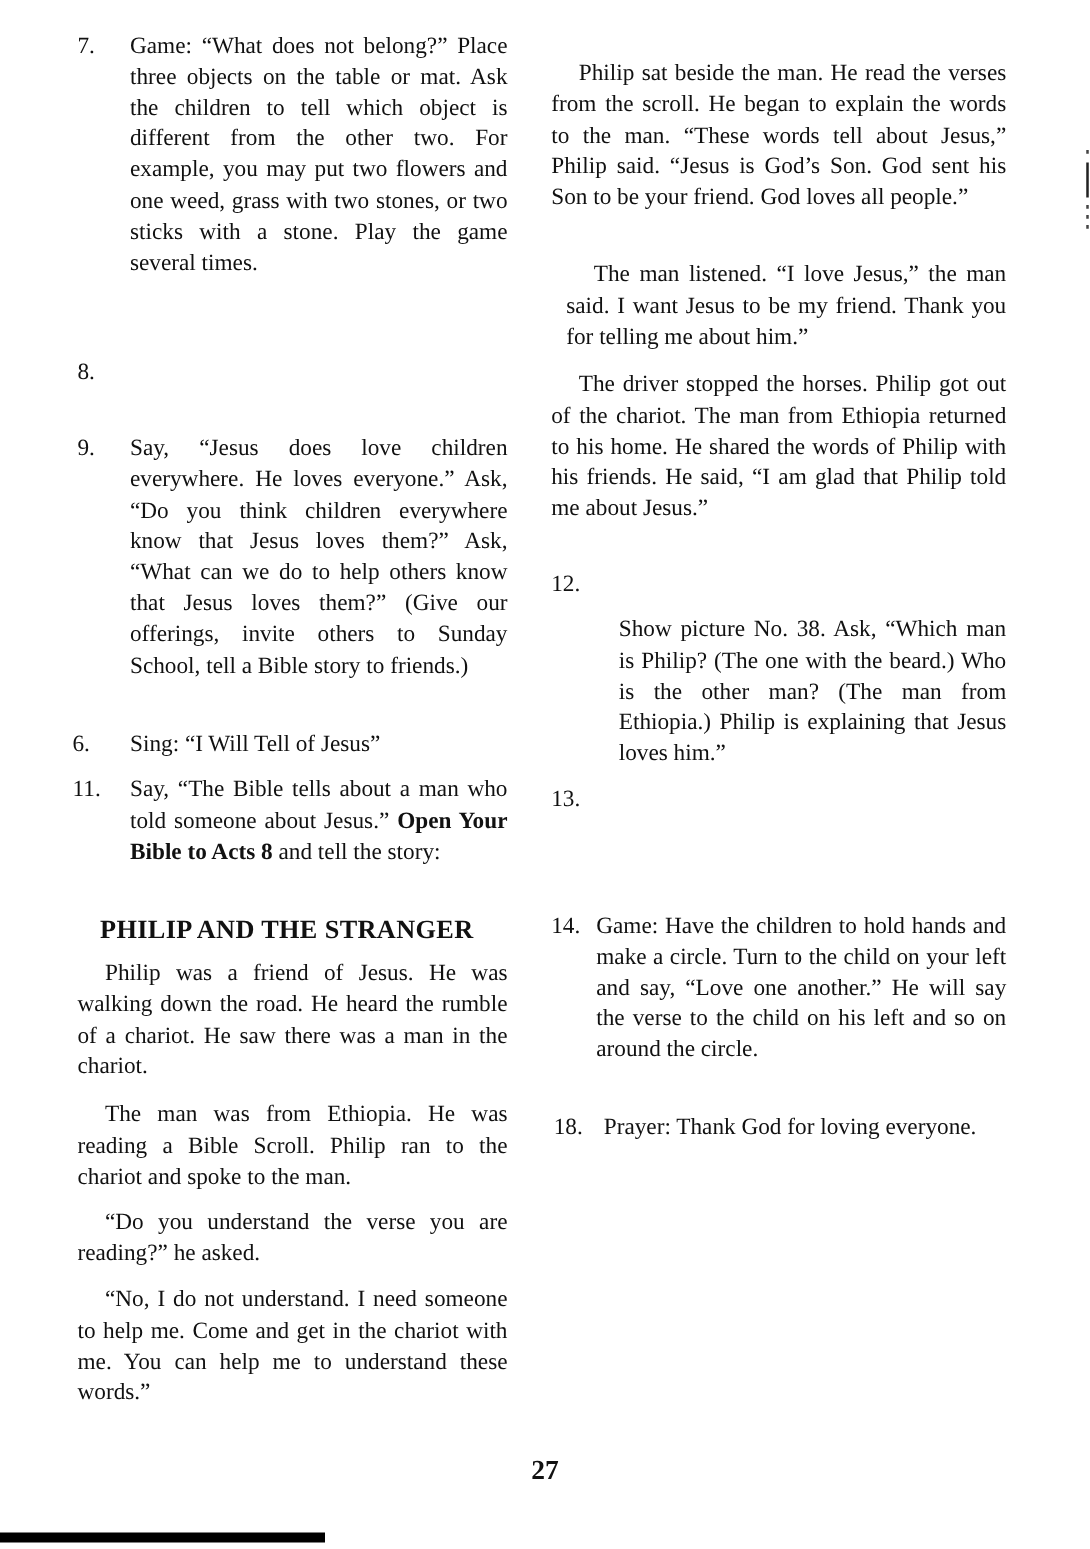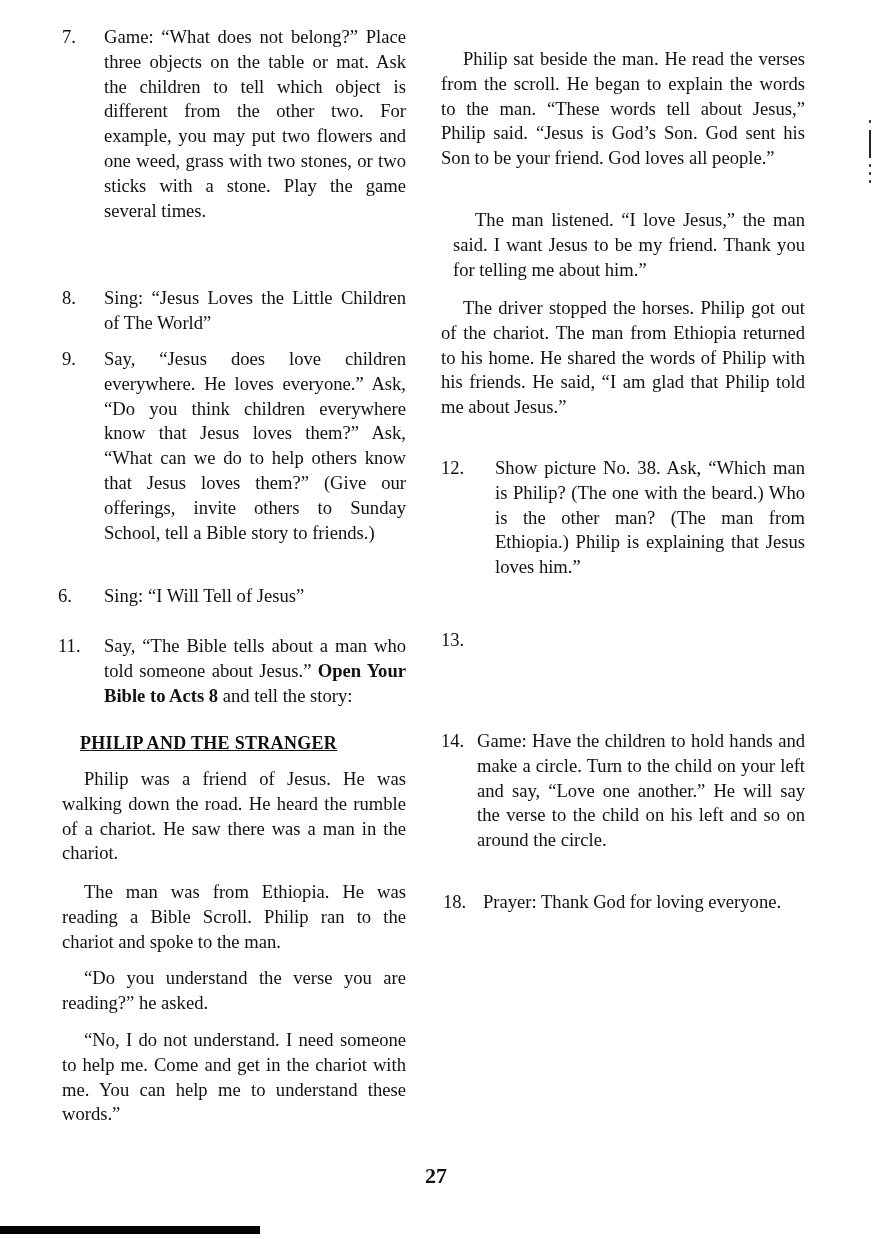--- a/index.html
+++ b/index.html
@@ -11,70 +11,68 @@
     }
     .col { position: absolute; top: 0; }
     .col-left { left: 62px; width: 344px; }
     .col-right { left: 441px; width: 364px; }
     .item { position: absolute; left: 0; right: 0; }
     .item .num { position: absolute; left: 0; top: 0; }
     .item .body { margin-left: 42px; text-align: justify; text-align-last: left; }
     .para { position: absolute; left: 0; right: 0; text-indent: 22px; text-align: justify; text-align-last: left; }
     .heading {
       position: absolute; left: 18px; font-weight: bold; letter-spacing: 0.3px;
-      font-size: 18px;
-      text-decoration: underline;
+      font-size: 21px;
     }
     b, .bold { font-weight: bold; }
     .page-number { position: absolute; left: 425px; top: 1164px; font-weight: bold; font-size: 22px; }
     .bottom-bar { position: absolute; left: 0; top: 1226px; width: 260px; height: 8px; background: #000; }
     .edge-mark { position: absolute; left: 869px; top: 130px; width: 2px; height: 28px; background: #222; }
     .edge-dot { position: absolute; left: 869px; width: 2px; height: 3px; background: #444; }
   </style>
 </head>
 <body>
 
 <div class="col col-left">
   <div class="item" style="top:25px;">
     <span class="num">7.</span>
     <div class="body">Game: “What does not belong?” Place three objects on the table or mat. Ask the children to tell which object is different from the other two. For example, you may put two flowers and one weed, grass with two stones, or two sticks with a stone. Play the game several times.</div>
   </div>
   <div class="item" style="top:286px;">
     <span class="num">8.</span>
-    <div class="body">Sing: “Jesus Loves the Little Children of The World”</div>
   </div>
   <div class="item" style="top:347px;">
     <span class="num">9.</span>
     <div class="body">Say, “Jesus does love children everywhere. He loves everyone.” Ask, “Do you think children everywhere know that Jesus loves them?” Ask, “What can we do to help others know that Jesus loves them?” (Give our offerings, invite others to Sunday School, tell a Bible story to friends.)</div>
   </div>
   <div class="item" style="top:584px;">
     <span class="num" style="left:-4px;">6.</span>
     <div class="body">Sing: “I Will Tell of Jesus”</div>
   </div>
-  <div class="item" style="top:620px;margin-top:14px;">
+  <div class="item" style="top:620px;">
     <span class="num" style="left:-4px;">11.</span>
     <div class="body"><span>Say, “The Bible tells about a man who told someone about Jesus.” </span><b>Open Your Bible to Acts 8</b><span> and tell the story:</span></div>
   </div>
 
   <div class="heading" style="top:731px;">PHILIP AND THE STRANGER</div>
 
   <div class="para" style="top:767px;">Philip was a friend of Jesus. He was walking down the road. He heard the rumble of a chariot. He saw there was a man in the chariot.</div>
   <div class="para" style="top:880px;">The man was from Ethiopia. He was reading a Bible Scroll. Philip ran to the chariot and spoke to the man.</div>
   <div class="para" style="top:966px;">“Do you understand the verse you are reading?” he asked.</div>
   <div class="para" style="top:1028px;">“No, I do not understand. I need someone to help me. Come and get in the chariot with me. You can help me to understand these words.”</div>
 </div>
 
 <div class="col col-right">
   <div class="para" style="top:47px;">Philip sat beside the man. He read the verses from the scroll. He began to explain the words to the man. “These words tell about Jesus,” Philip said. “Jesus is God’s Son. God sent his Son to be your friend. God loves all people.”</div>
   <div class="para" style="top:208px;margin-left:12px;">The man listened. “I love Jesus,” the man said. I want Jesus to be my friend. Thank you for telling me about him.”</div>
   <div class="para" style="top:296px;">The driver stopped the horses. Philip got out of the chariot. The man from Ethiopia returned to his home. He shared the words of Philip with his friends. He said, “I am glad that Philip told me about Jesus.”</div>
 
   <div class="item" style="top:456px;">
     <span class="num">12.</span>
-    <div class="body" style="margin-left:54px;">Show picture No. 38. Ask, “Which man is Philip? (The one with the beard.) Who is the other man? (The man from Ethiopia.) Philip is explaining that Jesus loves him.”</div>
+    <div class="body" style="margin-left:54px;margin-top:36px;">Show picture No. 38. Ask, “Which man is Philip? (The one with the beard.) Who is the other man? (The man from Ethiopia.) Philip is explaining that Jesus loves him.”</div>
   </div>
   <div class="item" style="top:617px;margin-top:11px;">
     <span class="num">13.</span>
   </div>
   <div class="item" style="top:729px;">
     <span class="num">14.</span>
     <div class="body" style="margin-left:36px;">Game: Have the children to hold hands and make a circle. Turn to the child on your left and say, “Love one another.” He will say the verse to the child on his left and so on around the circle.</div>
   </div>
   <div class="item" style="top:890px;">
     <span class="num" style="left:2px;">18.</span>

